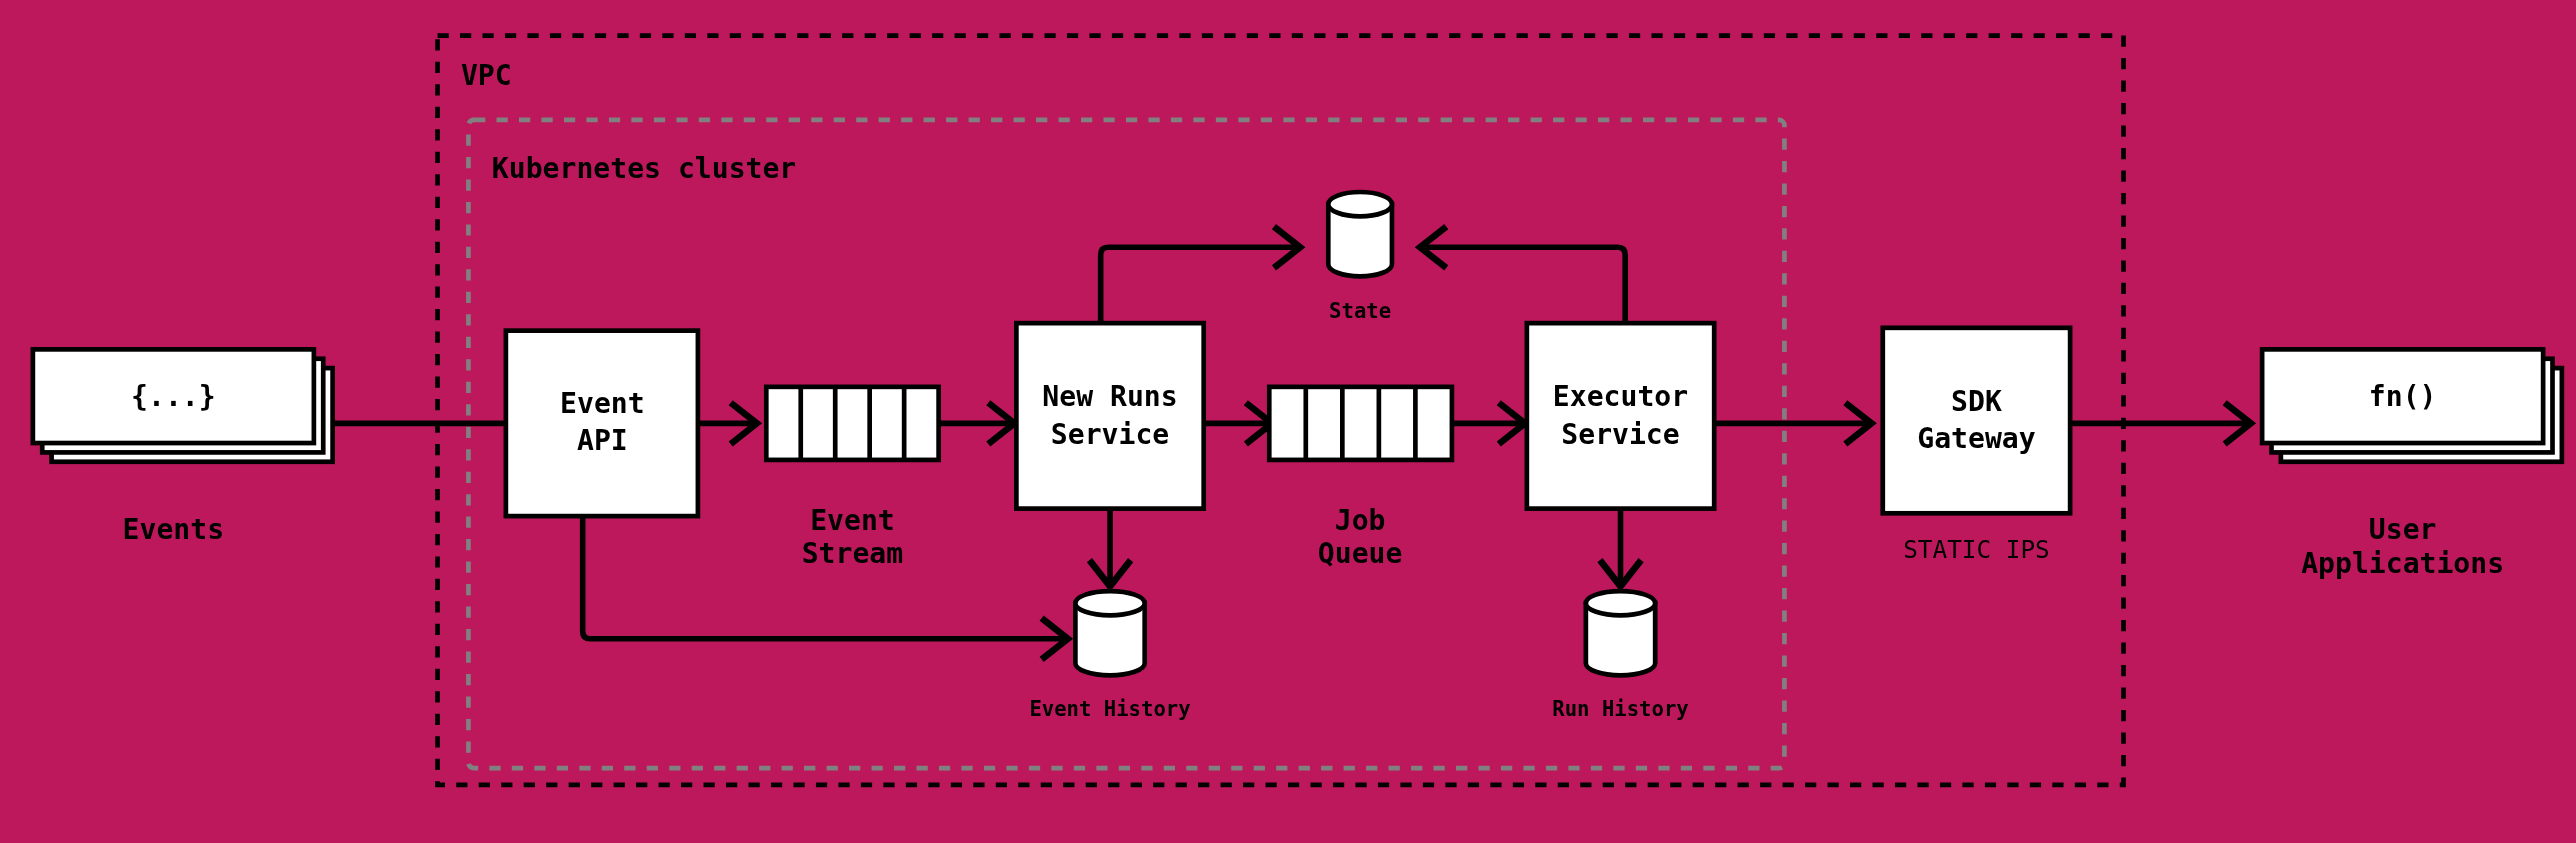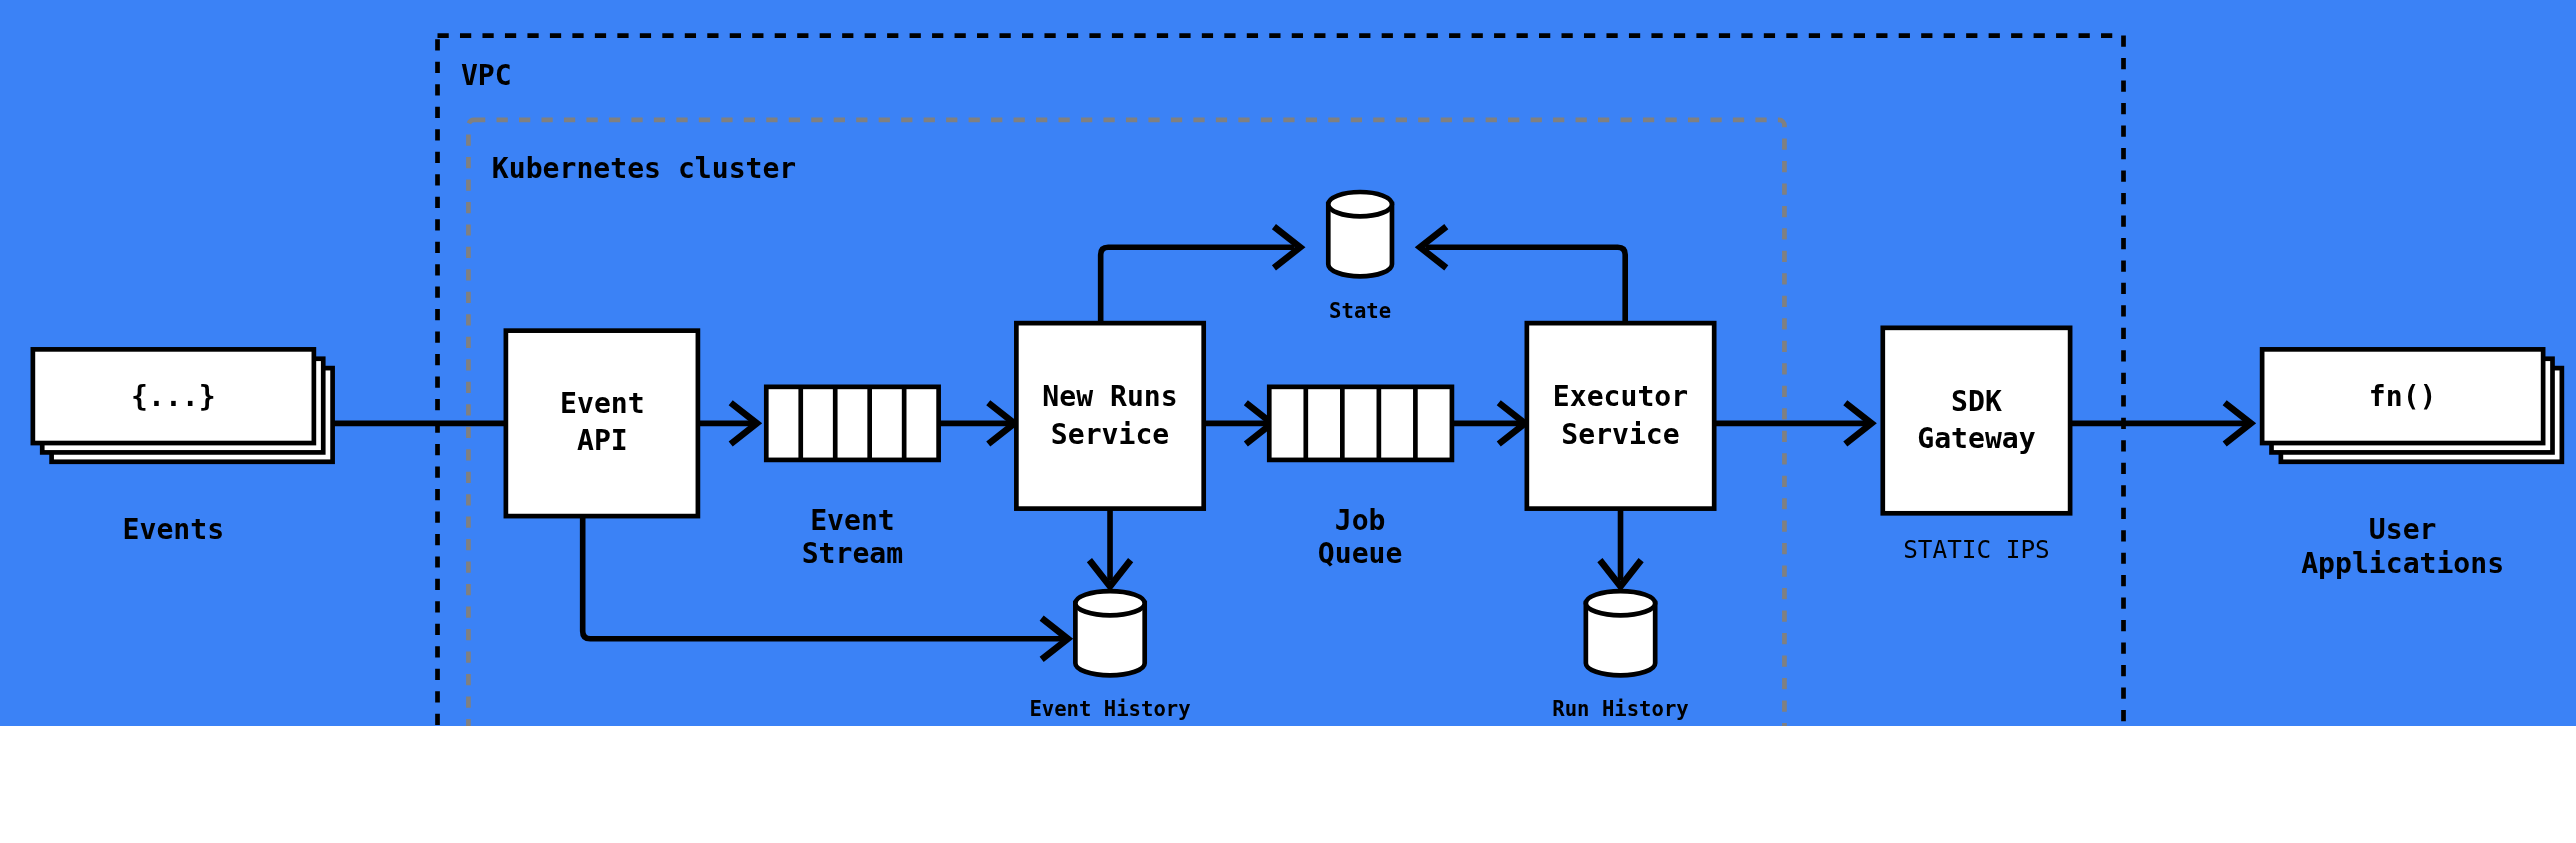--- a/index.html
+++ b/index.html
@@ -3,22 +3,22 @@
 <meta charset="utf-8">
 <style>
   html, body {
     margin: 0;
     padding: 0;
     background: #ffffff;
   }
   #canvas {
     position: relative;
     width: 2576px;
-    height: 726px;
-    background: #3b82f6;
+    height: 843px;
+    background: #be185d;
     font-family: "DejaVu Sans Mono", monospace;
   }
   svg.diagram {
     position: absolute;
     top: 0;
     left: 0;
     width: 2576px;
     height: 843px;
   }
   .stroke-black {

